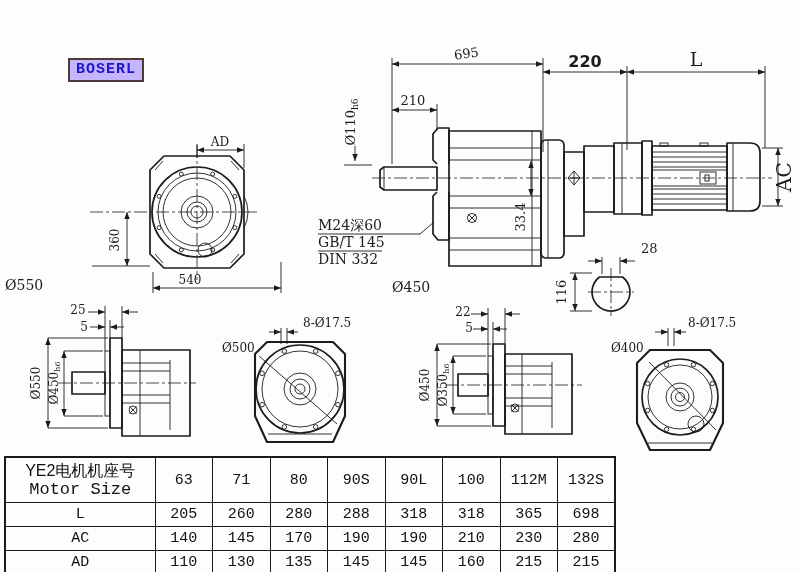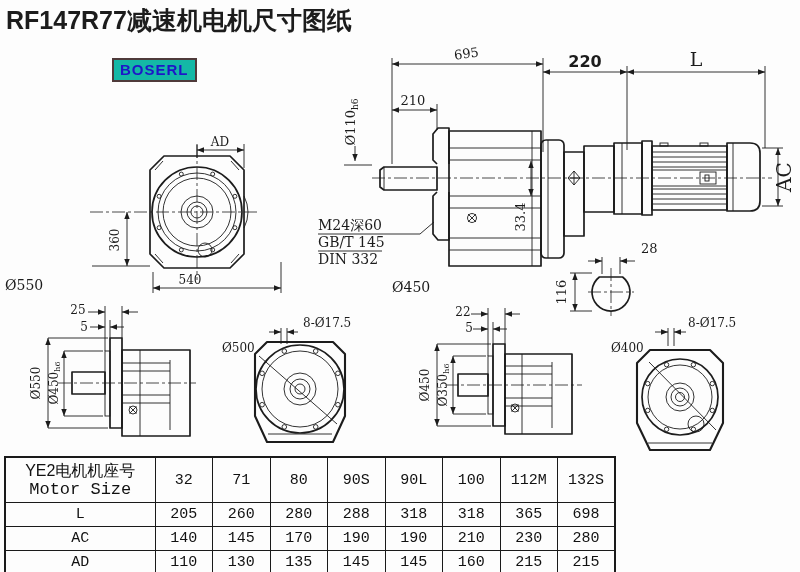--- a/index.html
+++ b/index.html
@@ -2,22 +2,22 @@
 <html><head>
 <meta charset="utf-8">
 <style>
   html,body{margin:0;padding:0;background:#ffffff;}
   #page{position:relative;width:800px;height:572px;background:#fdfdfd;overflow:hidden;
         font-family:"Liberation Sans",sans-serif;}
   
   #title{position:absolute;left:6px;top:4px;font-size:25px;font-weight:bold;color:#1c1c1c;
          letter-spacing:0px;white-space:nowrap;}
   #brand{position:absolute;left:68px;top:58px;border:2px solid #4f3a3a;padding:0 6px;
-         color:#1e16c8;font-family:Liberation Sans, sans-serif;font-weight:bold;font-size:15px;
-         letter-spacing:1px;line-height:20px;background:#14b8a6;margin-left:44px;}
+         color:#1e16c8;font-family:Liberation Mono, monospace;font-weight:bold;font-size:15px;
+         letter-spacing:1px;line-height:20px;background:#c4b5fd;}
   
   #dwg{position:absolute;left:0;top:0;}
   .ol{fill:none;stroke:#1c1c1c;stroke-width:1.7;stroke-linejoin:round;}
   .o2{fill:none;stroke:#1c1c1c;stroke-width:2.1;stroke-linejoin:round;}
   .tl{fill:none;stroke:#1c1c1c;stroke-width:0.9;}
   .dl{fill:none;stroke:#1c1c1c;stroke-width:0.9;}
   .cl{fill:none;stroke:#1c1c1c;stroke-width:0.8;stroke-dasharray:13 3 3 3;}
   svg text{fill:#1c1c1c;}
   .ts{font:13px "DejaVu Serif",serif;}
   .ts12{font:12px "DejaVu Serif",serif;}
@@ -35,21 +35,20 @@
   #tbl tr.dr td{height:23px;}
   #tbl td.lab{width:150px;}
   .hd-cn{font-family:"Liberation Sans",sans-serif;font-size:16px;line-height:20px;text-align:center;}
   .hd-en{font-family:"Liberation Mono",monospace;font-size:17px;line-height:18px;}
 </style>
 </head>
 <body>
 
 <div id="page">
 
-  <div id="title">RF147R77减速机电机尺寸图纸</div>
   <div id="brand">BOSERL</div>
 
   <svg id="dwg" width="800" height="456" viewBox="0 0 800 456">
     <defs>
       <marker id="ar" viewBox="0 0 10 10" refX="9" refY="5" markerWidth="9" markerHeight="9" orient="auto-start-reverse">
         <path d="M0,1.5 L9,5 L0,8.5 Z" fill="#1c1c1c"></path>
       </marker>
       <pattern id="h45" width="5" height="5" patternUnits="userSpaceOnUse" patternTransform="rotate(45)">
         <line x1="0" y1="0" x2="0" y2="5" stroke="#1c1c1c" stroke-width="0.8"></line>
       </pattern>
@@ -353,21 +352,21 @@
         <col>
         <col>
         <col>
     </colgroup>
     <tbody>
         <tr class="hd">
       <td class="lab">
         <div class="hd-cn">YE2电机机座号</div>
         <div class="hd-en">Motor Size</div>
       </td>
-      <td>32</td>
+      <td>63</td>
       <td>71</td>
       <td>80</td>
       <td>90S</td>
       <td>90L</td>
       <td>100</td>
       <td>112M</td>
       <td>132S</td>
     </tr>
     <tr class="dr">
       <td class="lab">L</td>

